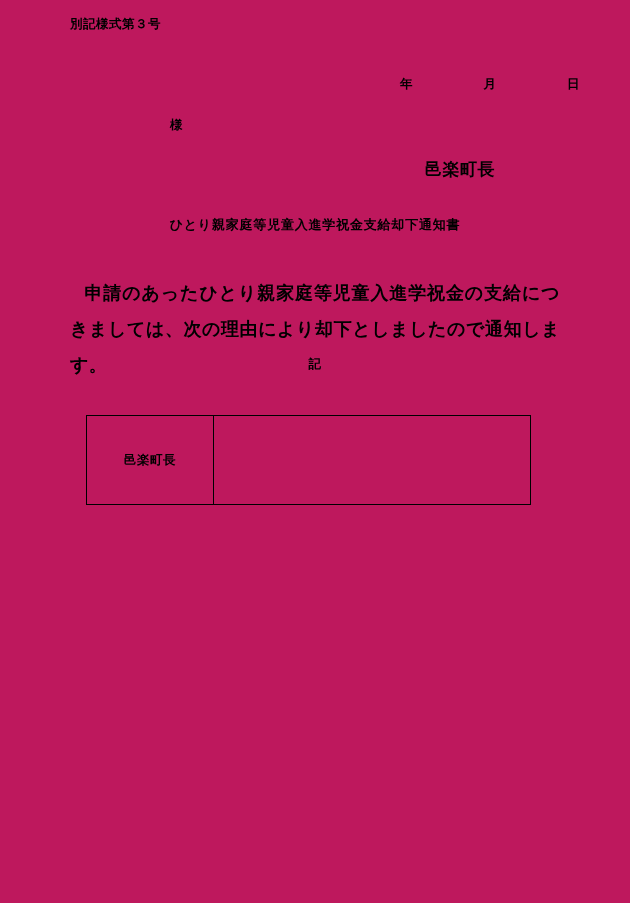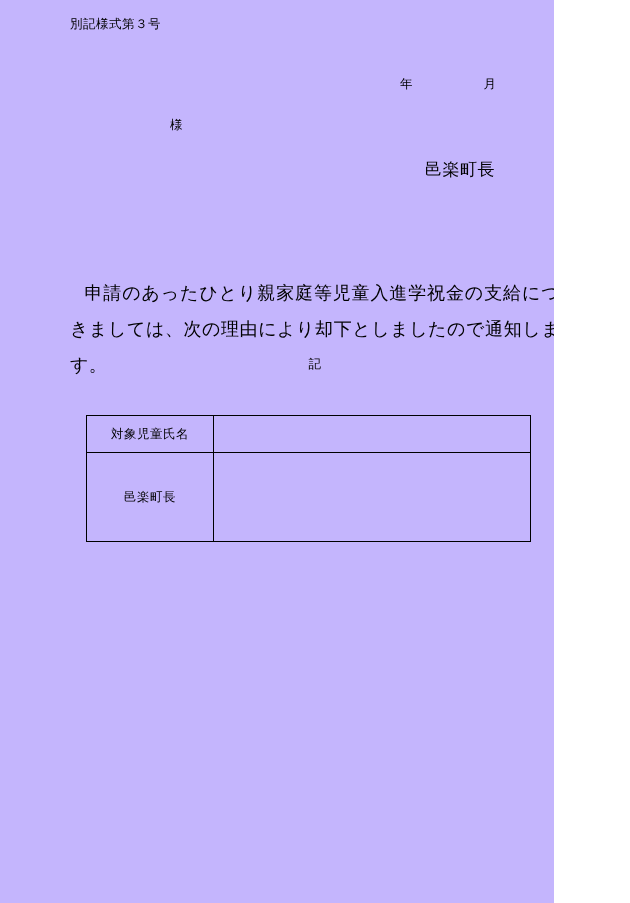--- a/index.html
+++ b/index.html
@@ -6,24 +6,25 @@
     margin: 0;
     padding: 0;
     background: #ffffff;
   }
   body {
     font-family: "Liberation Serif", "DejaVu Serif", serif;
     color: #000000;
   }
   .page {
     position: relative;
-    width: 554px;
+    width: 630px;
     height: 903px;
-    background: #c4b5fd;
+    background: #be185d;
     overflow: hidden;
+    font-weight: bold;
   }
   .form-number {
     position: absolute;
     left: 70px;
     top: 16px;
     font-size: 12.5px;
     letter-spacing: 0.5px;
     white-space: nowrap;
   }
   .date-line {
@@ -124,32 +125,29 @@
   <div class="date-line">
     <span>年</span>
     <span>月</span>
     <span>日</span>
   </div>
 
   <div class="addressee">様</div>
 
   <div class="issuer">邑楽町長</div>
 
+  <div class="doc-title">ひとり親家庭等児童入進学祝金支給却下通知書</div>
 
   <div class="body-text"><span class="indent"></span><span>申請のあったひとり親家庭等児童入進学祝金の支給につきましては、次の理由により却下としましたので通知します。</span></div>
 
   <div class="ki-mark">記</div>
 
   <div class="table-wrap">
     <table class="form-table">
       <tbody>
-          <tr class="row-name">
-        <td class="label-cell">対象児童氏名</td>
-        <td class="value-cell"></td>
-      </tr>
       <tr class="row-reason">
         <td class="label-cell">邑楽町長</td>
         <td class="value-cell"></td>
       </tr>
     </tbody>
       </table>
   </div>
 
 </div>
 

